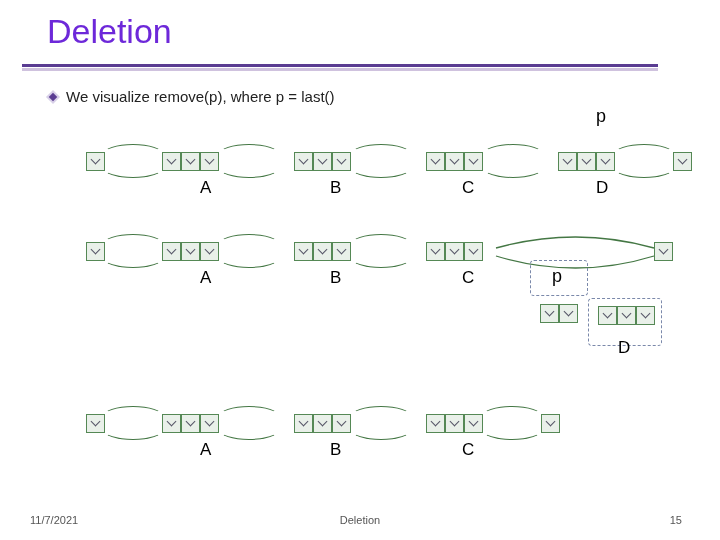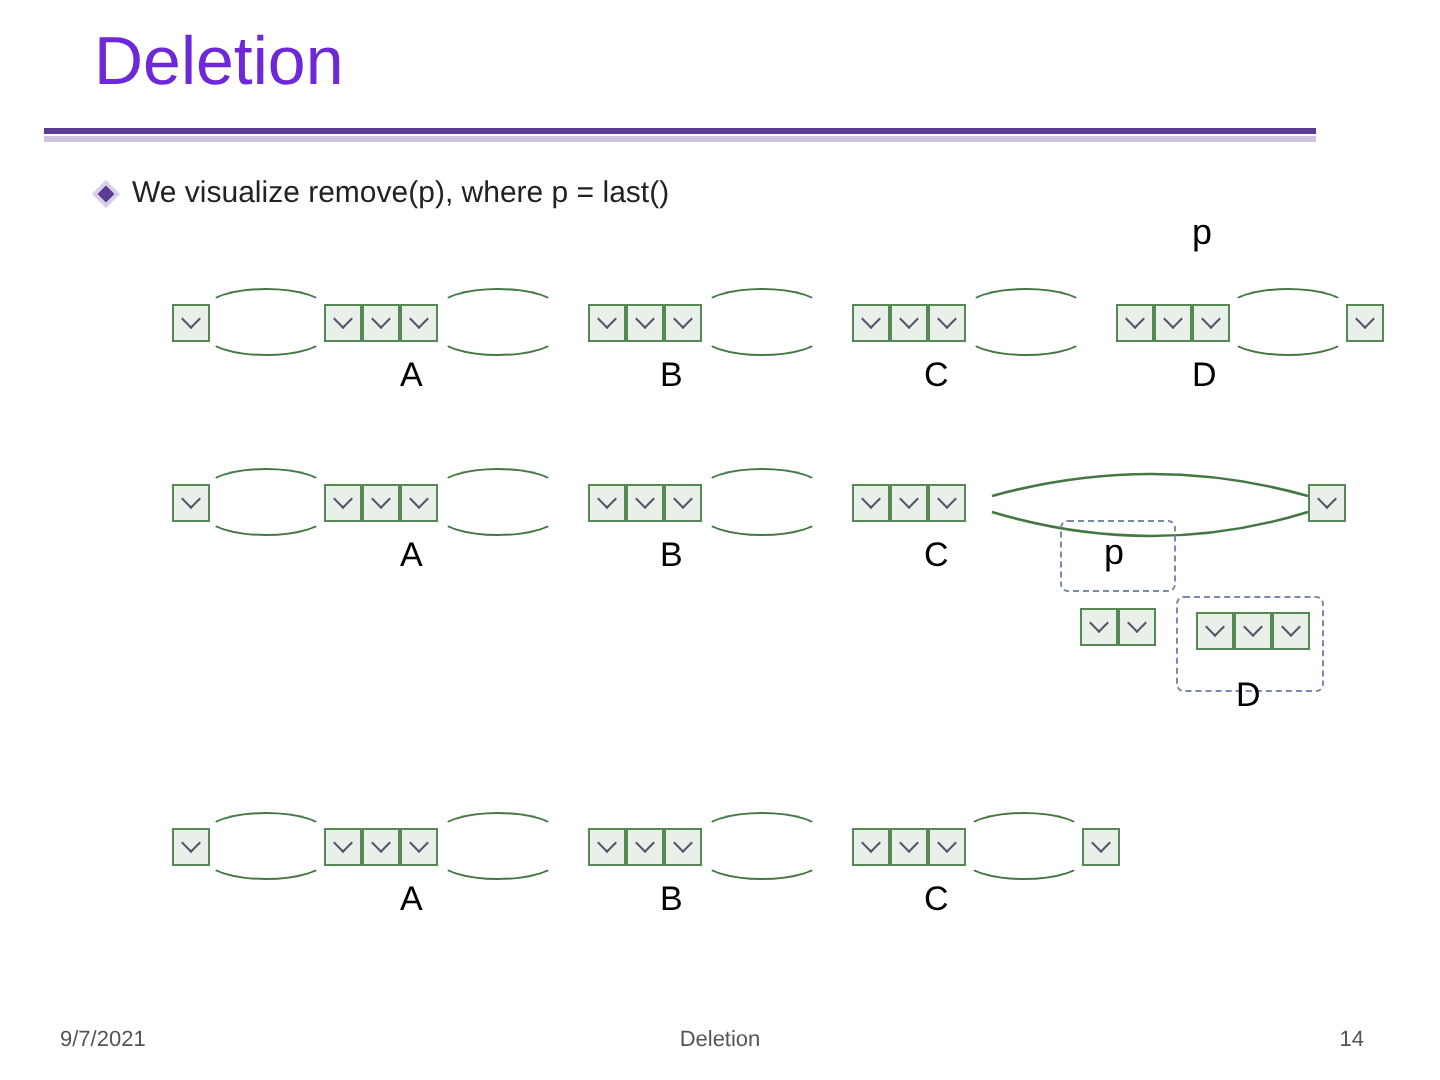--- a/index.html
+++ b/index.html
@@ -327,15 +327,15 @@
     <div class="arc top" style="left: 396px; top: -4px; width: 58px; height: 18px;"></div>
     <div class="arc bottom" style="left: 396px; top: 10px; width: 58px; height: 18px;"></div>
     <div class="cell" style="left: 455px; top: 4px;">
       <div class="cell-tick"></div>
     </div>
   </div>
 <div class="node-label" style="top:440px; left:200px;">A</div>
 <div class="node-label" style="top:440px; left:330px;">B</div>
 <div class="node-label" style="top:440px; left:462px;">C</div>
 
-<div class="footer-date">9/7/2021</div>
+<div class="footer-date">11/7/2021</div>
 <div class="footer-center">Deletion</div>
-<div class="footer-page">14</div>
+<div class="footer-page">15</div>
 
 </body></html>

